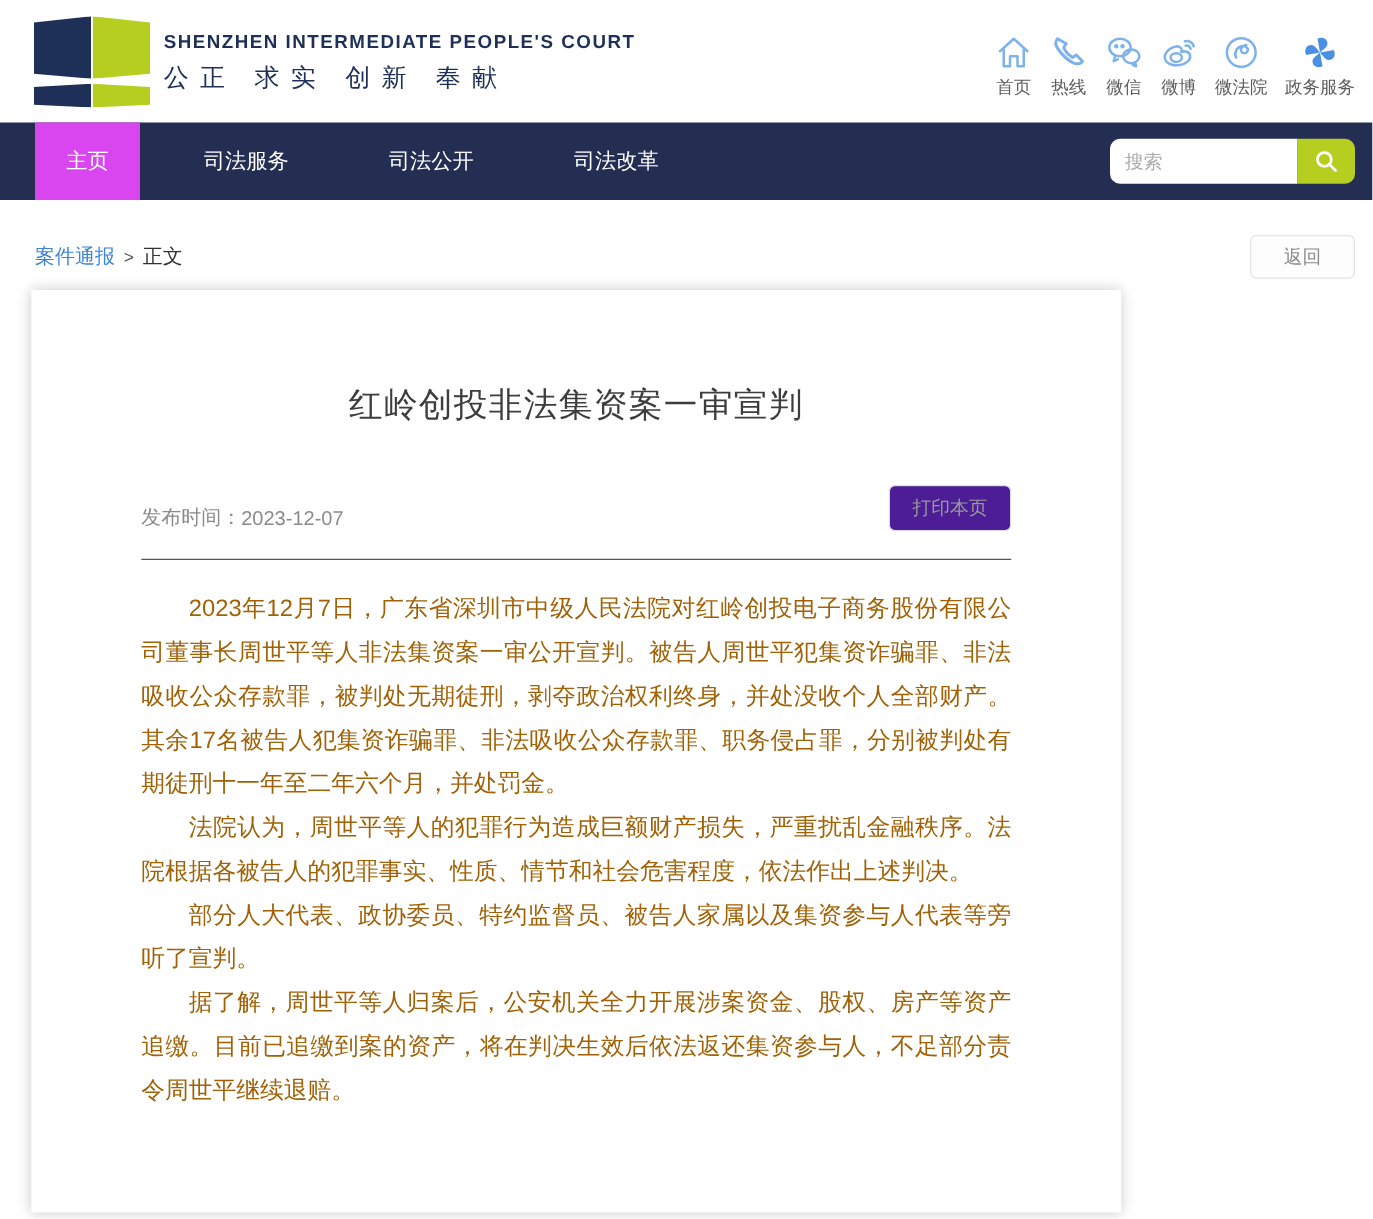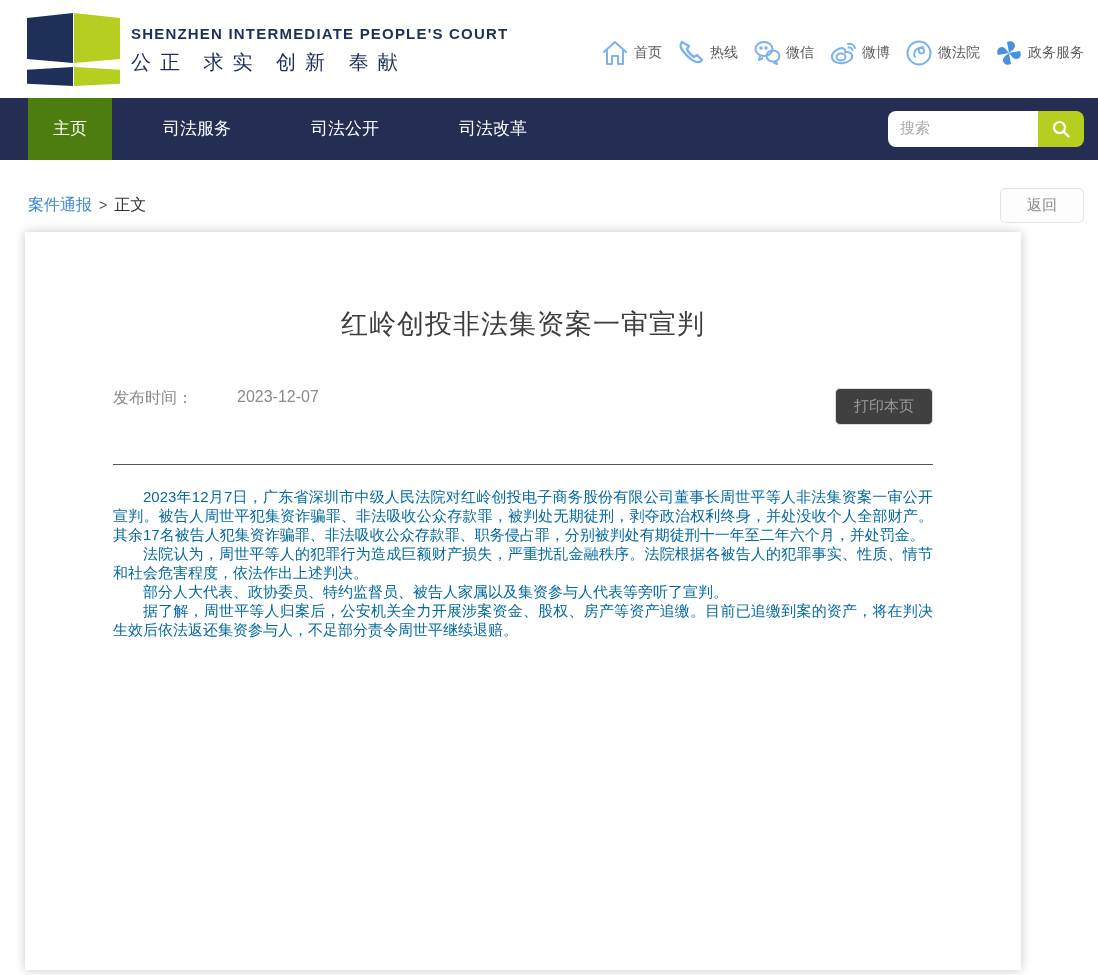--- a/index.html
+++ b/index.html
@@ -40,38 +40,38 @@
   .logo-title {
     font-size:30px; font-weight:bold; color:#1e3058; letter-spacing:2px; line-height:1.1;
   }
   .logo-subtitle {
     font-size:15px; font-weight:bold; color:#1e3058; letter-spacing:1.2px; margin-top:2px;
   }
   .logo-motto {
     font-size:20px; color:#1e3058; letter-spacing:9px; margin-top:7px; font-weight:500;
   }
   .quick-links { margin-left:auto; display:flex; align-items:flex-start; gap:14px; padding-top:8px; }
-  .quick-link { display:flex; align-items:center; gap:4px; cursor:pointer; text-decoration:none; }
+  .quick-link { display:flex; flex-direction:column; align-items:center; gap:4px; cursor:pointer; text-decoration:none; }
   .quick-link svg { width:30px; height:30px; }
   .quick-link .ql-label { font-size:14px; color:#5b5b5b; white-space:nowrap; }
 
   
   .main-nav {
     height:62px; background:#232e52; display:flex; align-items:center; padding-left:28px;
   }
   .nav-item {
     color:#fff; font-size:17px; height:62px; line-height:62px;
     padding:0 25px; margin-right:30px; cursor:pointer; white-space:nowrap;
   }
-  .nav-item.active { background:#4d7c0f; margin-right:26px; }
+  .nav-item.active { background:#d946ef; margin-right:26px; }
   .nav-search { margin-left:auto; margin-right:14px; display:flex; height:36px; }
   .nav-search input {
     width:150px; height:36px; border:none; outline:none;
     border-radius:8px 0 0 8px; padding:0 12px; font-size:15px; color:#333;
-    font-family:Liberation Mono, monospace;
+    font-family:Liberation Sans, sans-serif;
   }
   .nav-search input::placeholder { color:#aaa; }
   .search-btn {
     width:46px; height:36px; background:#b6ce20; border:none; cursor:pointer;
     border-radius:0 8px 8px 0; display:flex; align-items:center; justify-content:center;
   }
 
   
   .crumb-row {
     display:flex; align-items:center; padding:0 14px 0 28px; margin-top:28px; height:34px;
@@ -80,40 +80,40 @@
   .crumb-sep { color:#555; font-size:14px; margin:0 7px; }
   .crumb-current { color:#333; font-size:16px; }
   .back-btn {
     margin-left:auto; background:#fdfdfd; border:1px solid #e3e3e3; border-radius:5px;
     color:#8a8a8a; font-size:15px; padding:7px 26px; cursor:pointer;
     font-family:"Liberation Sans","DejaVu Sans",sans-serif;
   }
 
   
   .article-card {
-    margin:10px 25px 0 25px; width:996px; height:738px;
+    margin:10px 25px 0 25px; width:872px; height:738px;
     background:#fff; box-shadow:0 0 10px rgba(0,0,0,0.22);
     padding:74px 88px 0 88px;
   }
   .article-title {
     text-align:center; font-size:27px; font-weight:500; color:#3d3d3d; letter-spacing:1px;
   }
   .article-meta {
-    margin-top:46px; display:flex; align-items:flex-start;
-    border-bottom:1px solid #555; padding-bottom:39px;gap:44px;
+    margin-top:46px; display:flex; align-items:flex-end;
+    border-bottom:1px solid #555; padding-bottom:22px;
   }
   .meta-label, .meta-date { color:#8a8a8a; font-size:16px; }
   .print-btn {
-    margin-left:auto; background:#404040; border:1px solid #ddd; border-radius:5px;
+    margin-left:auto; background:#4c1d95; border:1px solid #ddd; border-radius:5px;
     color:#9a9a9a; font-size:15px; padding:8px 18px; cursor:pointer;
     font-family:"Liberation Sans","DejaVu Sans",sans-serif;
   }
   .article-body { margin-top:22px; }
   .article-body p {
-    font-size:15px; line-height:19px; color:#0369a1;
+    font-size:19px; line-height:35px; color:#a16207;
     text-indent:2em; text-align:justify;
   }
 </style>
 </head>
 <body>
 
 <header class="site-header">
   <div class="logo-mark">
     <div class="logo-left-top"></div>
     <div class="logo-right-top"></div>

